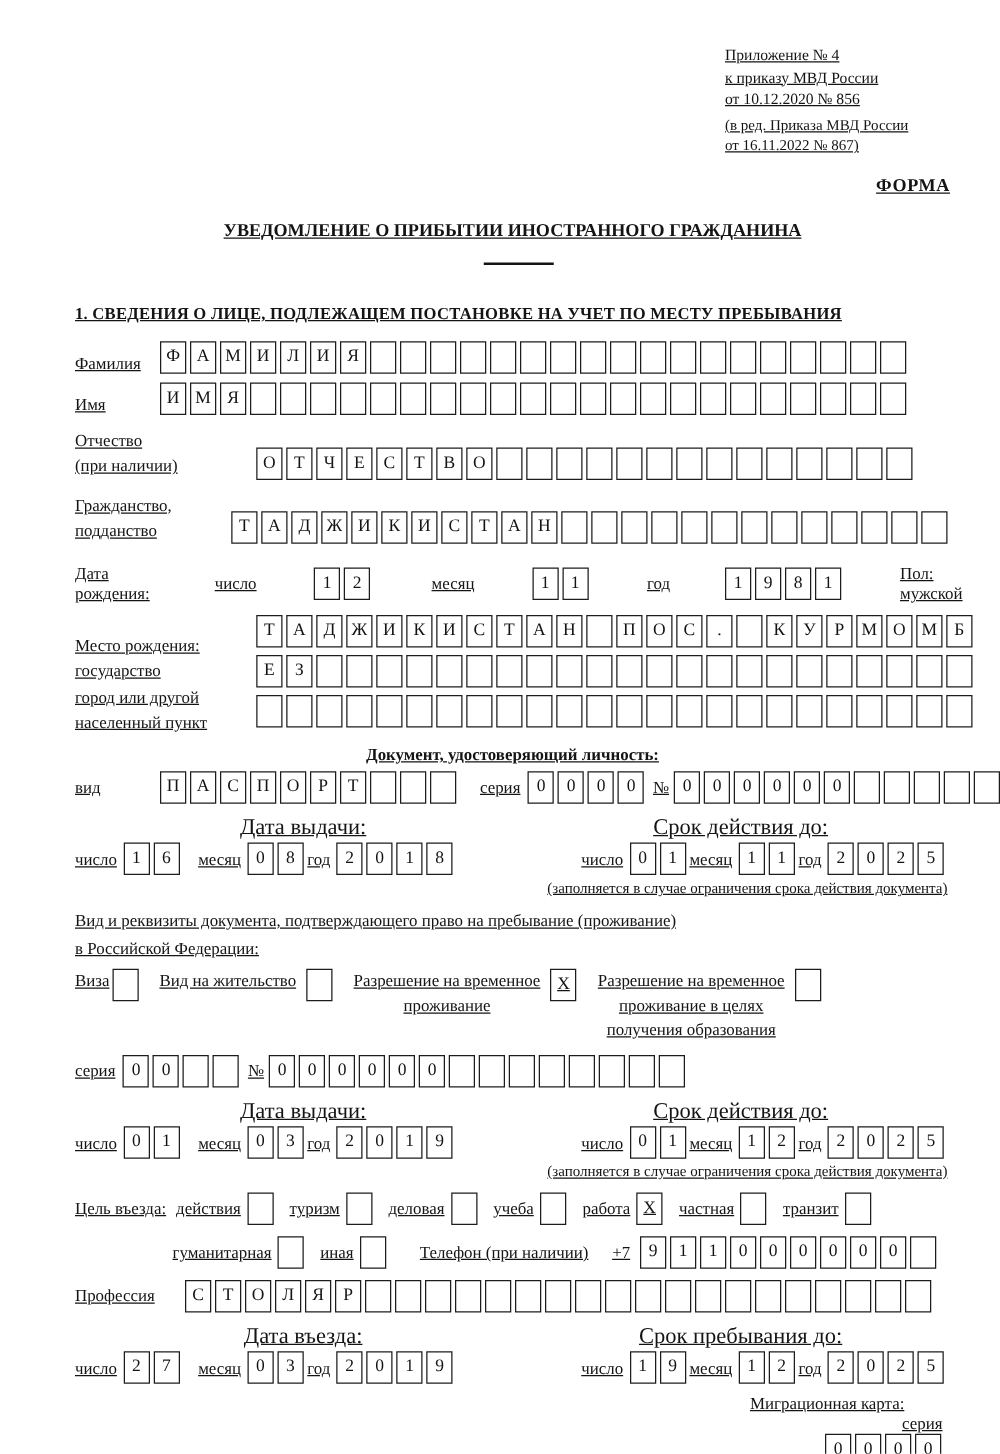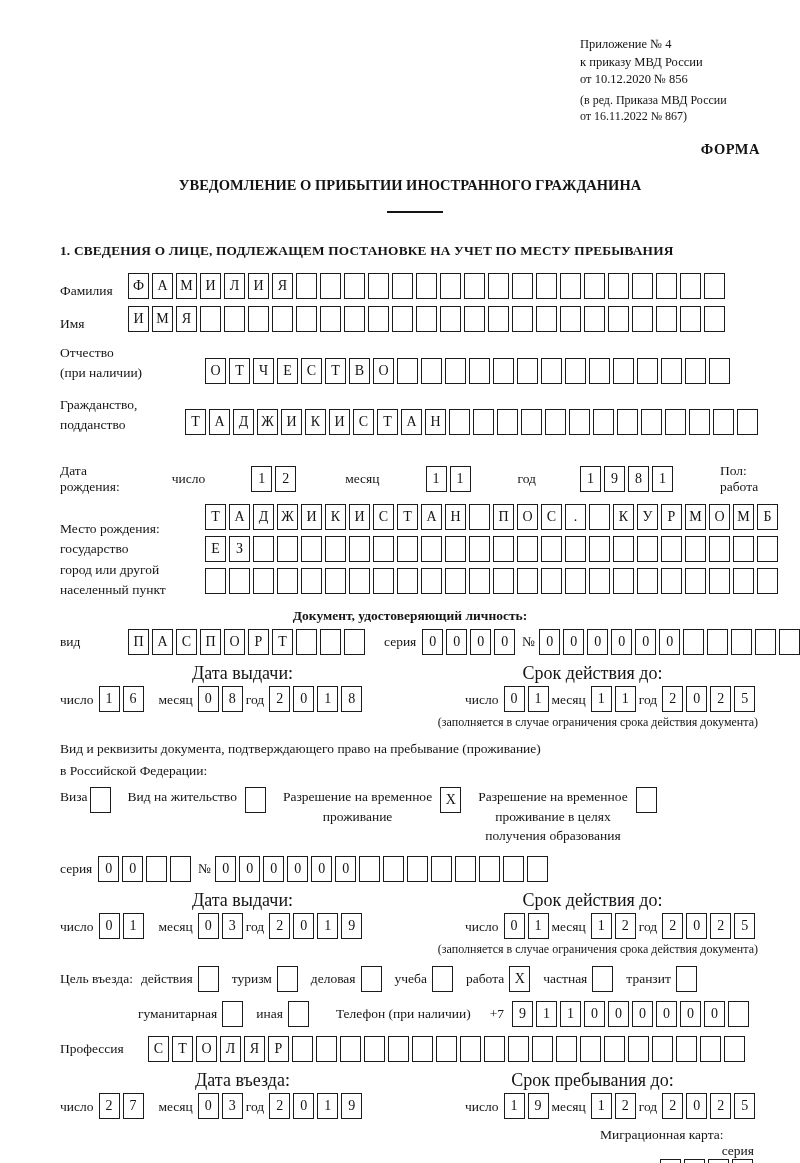--- a/index.html
+++ b/index.html
@@ -2,21 +2,21 @@
 <html><head>
 <meta charset="utf-8">
 <style>
   * { margin:0; padding:0; box-sizing:border-box; }
   html,body { background:#ffffff; }
   body {
     width:800px; height:1163px;
     font-family:"Liberation Serif","DejaVu Serif",serif;
     color:#141414; position:relative; overflow:hidden;
   }
-  .page { width:800px; height:1163px; padding:36px 40px 0 60px; }
+  .page { width:800px; height:1163px; padding:36px 40px 0 60px;text-decoration:underline; }
 
   
   .annex { margin-left:520px; font-size:12.5px; line-height:1.4; }
   .annex-edit { margin-left:520px; font-size:12px; line-height:1.4; margin-top:3px; }
   .form-label { text-align:right; font-weight:bold; font-size:14.5px; margin-top:16px; letter-spacing:.5px; }
 
   
   .title { text-align:center; font-weight:bold; font-size:14.5px; line-height:1.55; margin-top:16px; }
   .blank { display:inline-block; width:56px; border-bottom:2px solid #141414; height:12px; margin-left:10px; }
   .section-heading { font-weight:bold; font-size:13.3px; margin-top:24px; letter-spacing:.2px; }
@@ -115,29 +115,29 @@
   </div>
 
   <div class="row">
     <span class="lbl2 w125">
       <span>Гражданство,</span><br>
       <span>подданство</span>
     </span>
     <span class="cells"><span class="cell">Т</span><span class="cell">А</span><span class="cell">Д</span><span class="cell">Ж</span><span class="cell">И</span><span class="cell">К</span><span class="cell">И</span><span class="cell">С</span><span class="cell">Т</span><span class="cell">А</span><span class="cell">Н</span><span class="cell"></span><span class="cell"></span><span class="cell"></span><span class="cell"></span><span class="cell"></span><span class="cell"></span><span class="cell"></span><span class="cell"></span><span class="cell"></span><span class="cell"></span><span class="cell"></span><span class="cell"></span><span class="cell"></span></span>
   </div>
 
-  <div class="row" style="align-items:center; margin-top:28px;gap:40px;">
+  <div class="row" style="align-items:center; margin-top:16px;gap:40px;">
     <span class="mr6">Дата рождения:</span>
     <span class="mr6" style="margin-left:6px;">число</span>
     <span class="cells mr6"><span class="cell">1</span><span class="cell">2</span></span>
     <span class="mr6">месяц</span>
     <span class="cells mr4"><span class="cell">1</span><span class="cell">1</span></span>
     <span class="mr4">год</span>
     <span class="cells"><span class="cell">1</span><span class="cell">9</span><span class="cell">8</span><span class="cell">1</span></span>
-    <span class="mr6" style="margin-left:4px;">Пол: работа</span>
+    <span class="mr6" style="margin-left:4px;">Пол: мужской</span>
     <span class="cell">X</span>
     <span class="mr6" style="margin-left:8px;">женский</span>
     <span class="cell"></span>
   </div>
 
   <div class="row" style="margin-top:9px;">
     <span class="lbl2 w145">
       <span>Место рождения:</span><br>
       <span>государство</span><br>
       <span>город или другой</span><br>

